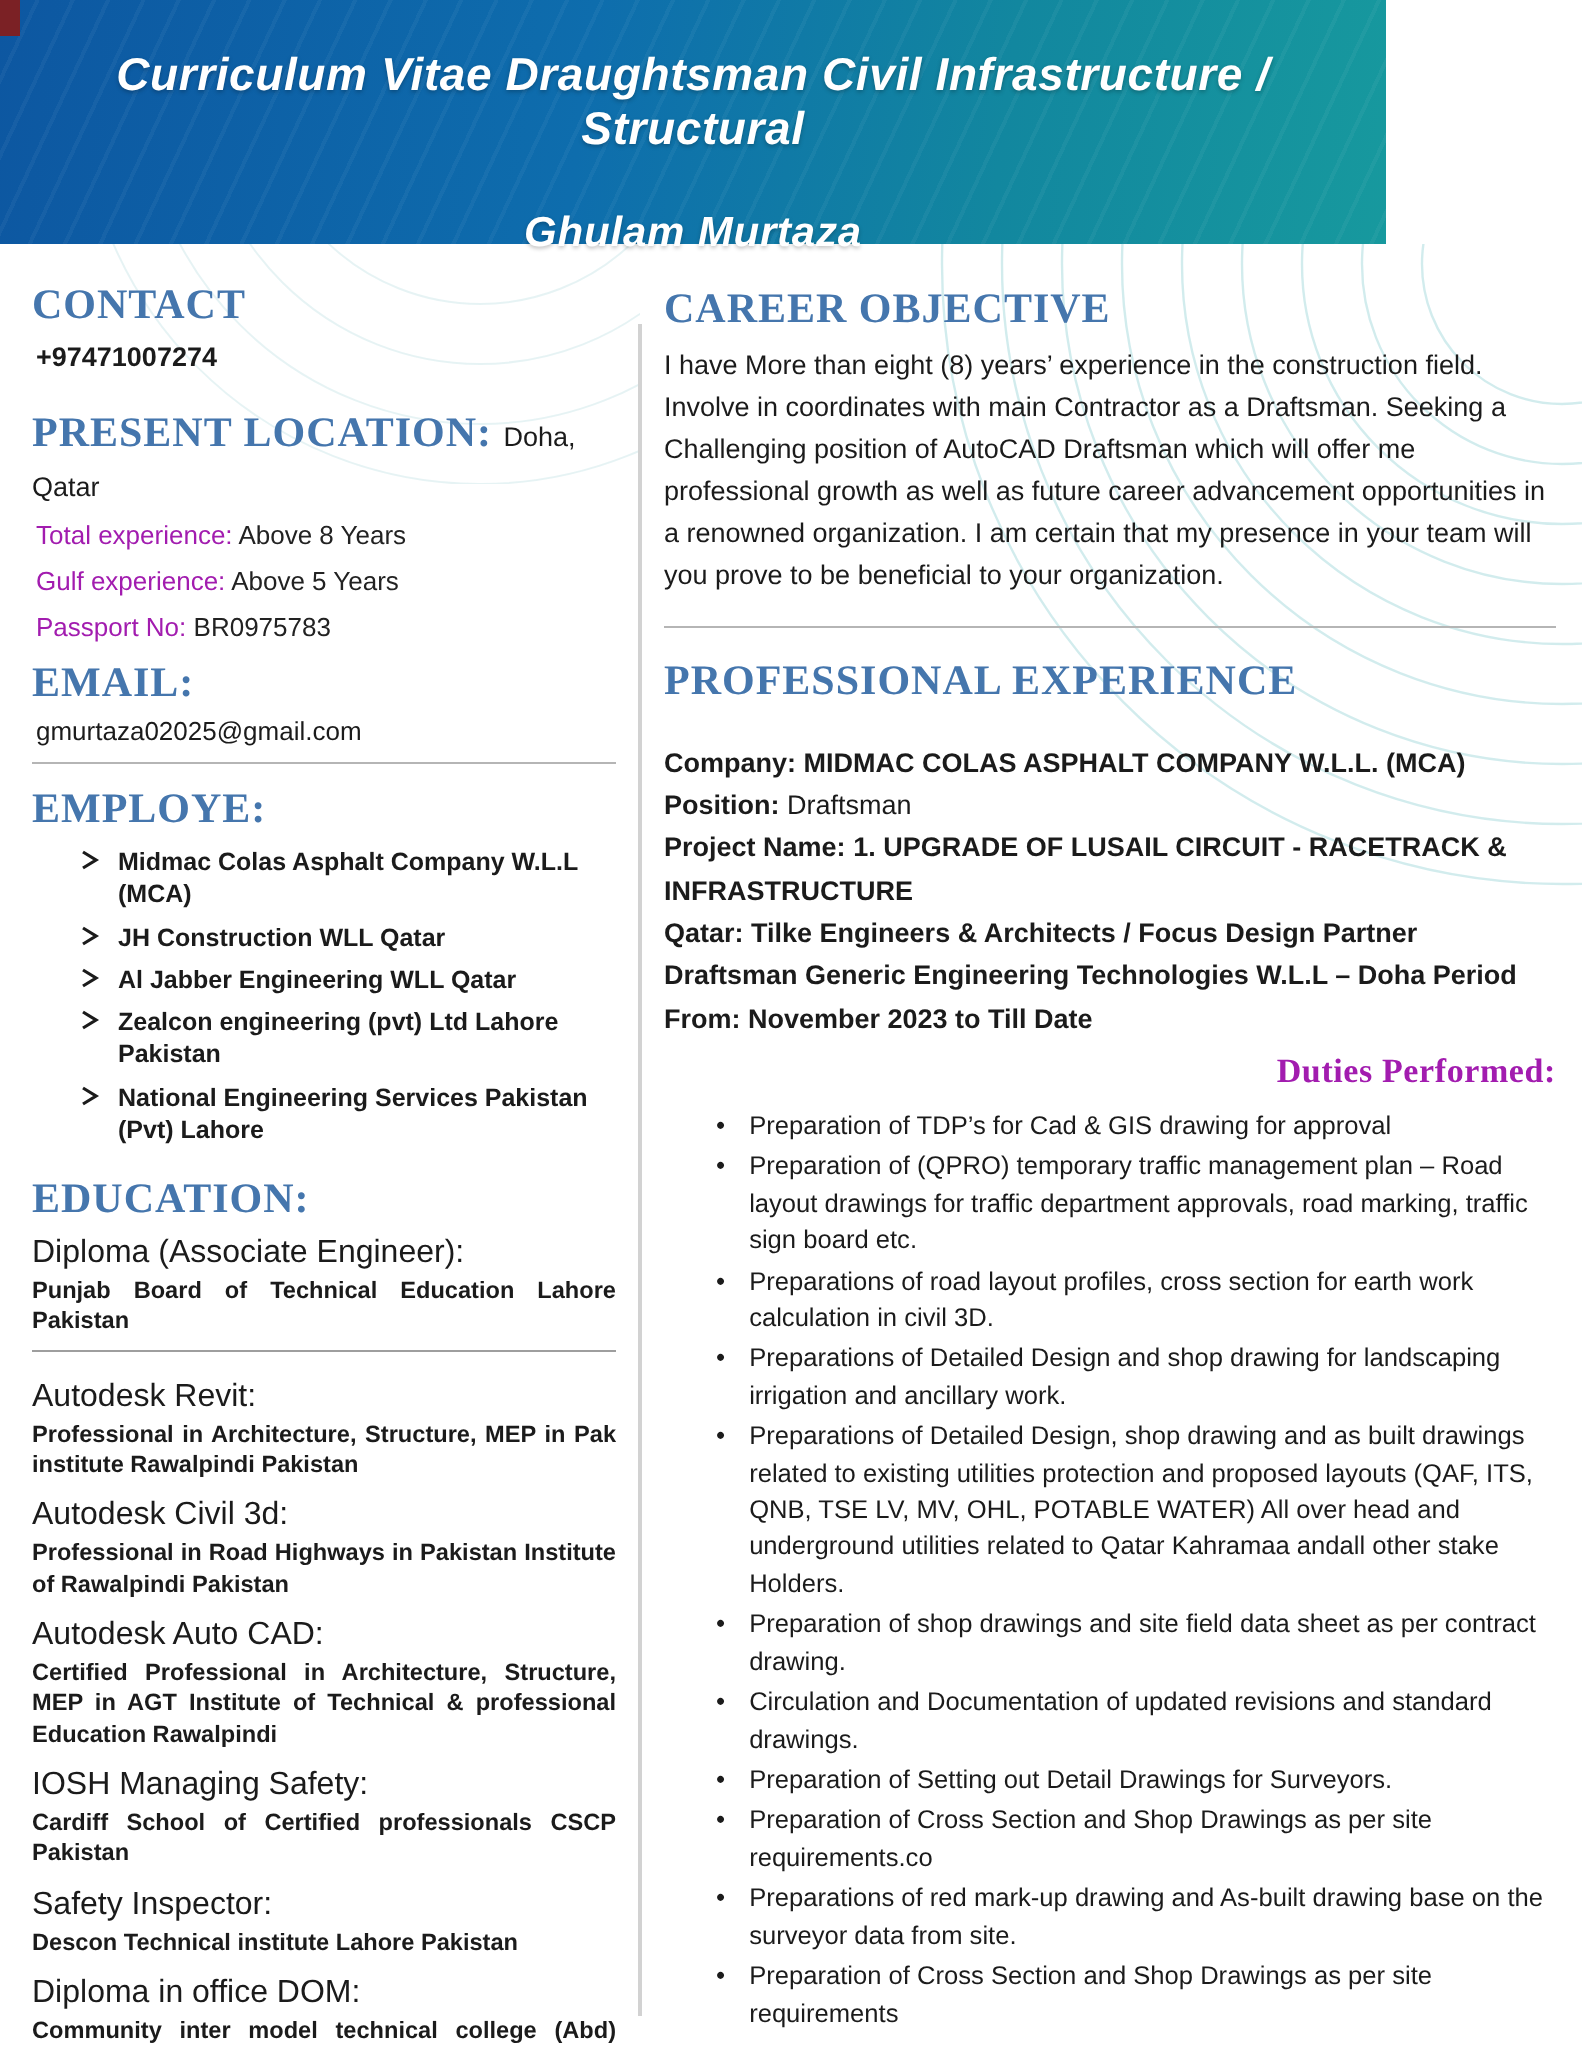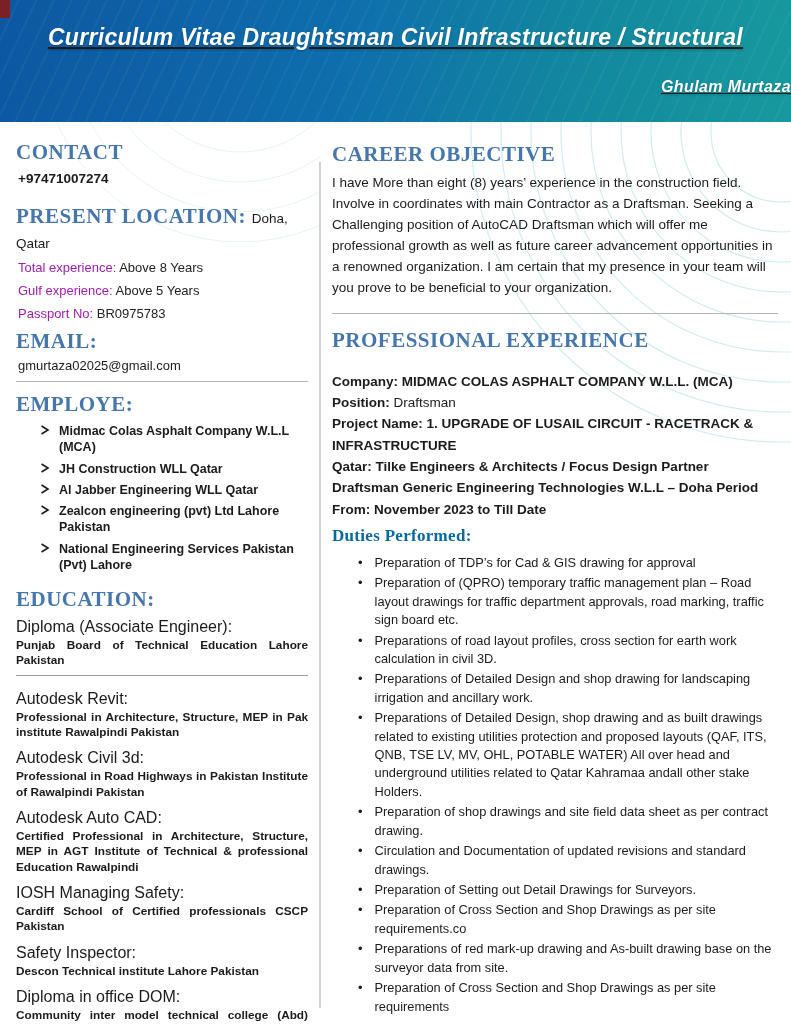--- a/index.html
+++ b/index.html
@@ -3,39 +3,38 @@
 <meta charset="utf-8">
 <style>
   html,body{margin:0;padding:0;background:#e8e8e8;}
   .page{
     position:relative;width:791px;height:1024px;margin:0 auto;
     background:#ffffff;overflow:hidden;
     font-family:"Liberation Sans", sans-serif;color:#1b1b1b;
   }
   
   .header{
-    position:absolute;top:0;left:0;width:791px;height:122px;
+    position:absolute;top:0;left:0;width:693px;height:122px;
     background:linear-gradient(97deg,#0d57a1 0%,#0e6dad 42%,#12879f 72%,#17999e 100%);
-    text-decoration:underline;
   }
   .header::after{
     content:"";position:absolute;inset:0;
     background:repeating-linear-gradient(115deg, rgba(255,255,255,0.045) 0 2px, transparent 2px 16px);
   }
   .corner-mark{position:absolute;top:0;left:0;width:10px;height:18px;background:#7b2125;z-index:3;}
   .header h1{
     position:relative;z-index:2;margin:0;padding:24px 30px 0 30px;
     text-align:center;color:#ffffff;
     font-family:"Liberation Sans", sans-serif;font-style:italic;font-weight:bold;
     font-size:23px;letter-spacing:0.3px;text-shadow:0 1px 2px rgba(0,0,0,0.25);
   }
   .header h2{
     position:relative;z-index:2;margin:0;padding-top:27px;
-    text-align:right;color:#ffffff;
-    font-style:italic;font-weight:bold;font-size:16px;letter-spacing:0.4px;
+    text-align:center;color:#ffffff;
+    font-style:italic;font-weight:bold;font-size:21px;letter-spacing:0.4px;
     text-shadow:0 1px 2px rgba(0,0,0,0.25);
   }
   
   .swirls-tr{position:absolute;top:122px;right:0;z-index:0;pointer-events:none;}
   .swirls-tl{position:absolute;top:122px;left:0;z-index:0;pointer-events:none;}
   
   .col-left{position:absolute;left:16px;top:140px;width:292px;z-index:1;}
   .col-right{position:absolute;left:332px;top:142px;width:446px;z-index:1;}
   .vdivider{position:absolute;left:319px;top:162px;width:2px;height:846px;background:#d2d2d2;z-index:1;}
   
@@ -65,22 +64,22 @@
   .edu-detail{font-weight:bold;font-size:11.8px;line-height:1.3;margin:0;text-align:justify;}
   .edu-underline{border:none;border-top:1.5px solid #9e9e9e;margin:6px 0 14px 0;}
   
   .objective{font-size:13.5px;line-height:1.55;margin:4px 0 14px 0;}
   .exp-line{font-size:13.5px;line-height:1.58;margin:0;}
   .exp-line .lab{font-weight:bold;}
   .exp-line .v{font-weight:normal;}
   .exp-line .v.b{font-weight:bold;}
   .exp-block{margin-top:18px;}
   .duties-head{
-    font-family:"Liberation Serif", serif;color:#0369a1;
-    font-size:17px;font-weight:bold;letter-spacing:0.3px;margin:6px 0 8px 0;
+    font-family:"Liberation Serif", serif;color:#a21caf;
+    font-size:17px;font-weight:bold;letter-spacing:0.3px;margin:6px 0 8px 0;text-align:right;
   }
   .duty-list{list-style:none;margin:0;padding:0 0 0 26px;}
   .duty-list li{
     display:flex;align-items:flex-start;gap:12px;
     font-size:12.8px;line-height:1.44;margin-bottom:2px;
   }
   .dot{flex:0 0 auto;font-size:13px;line-height:1.4;}
 </style>
 </head>
 <body>

